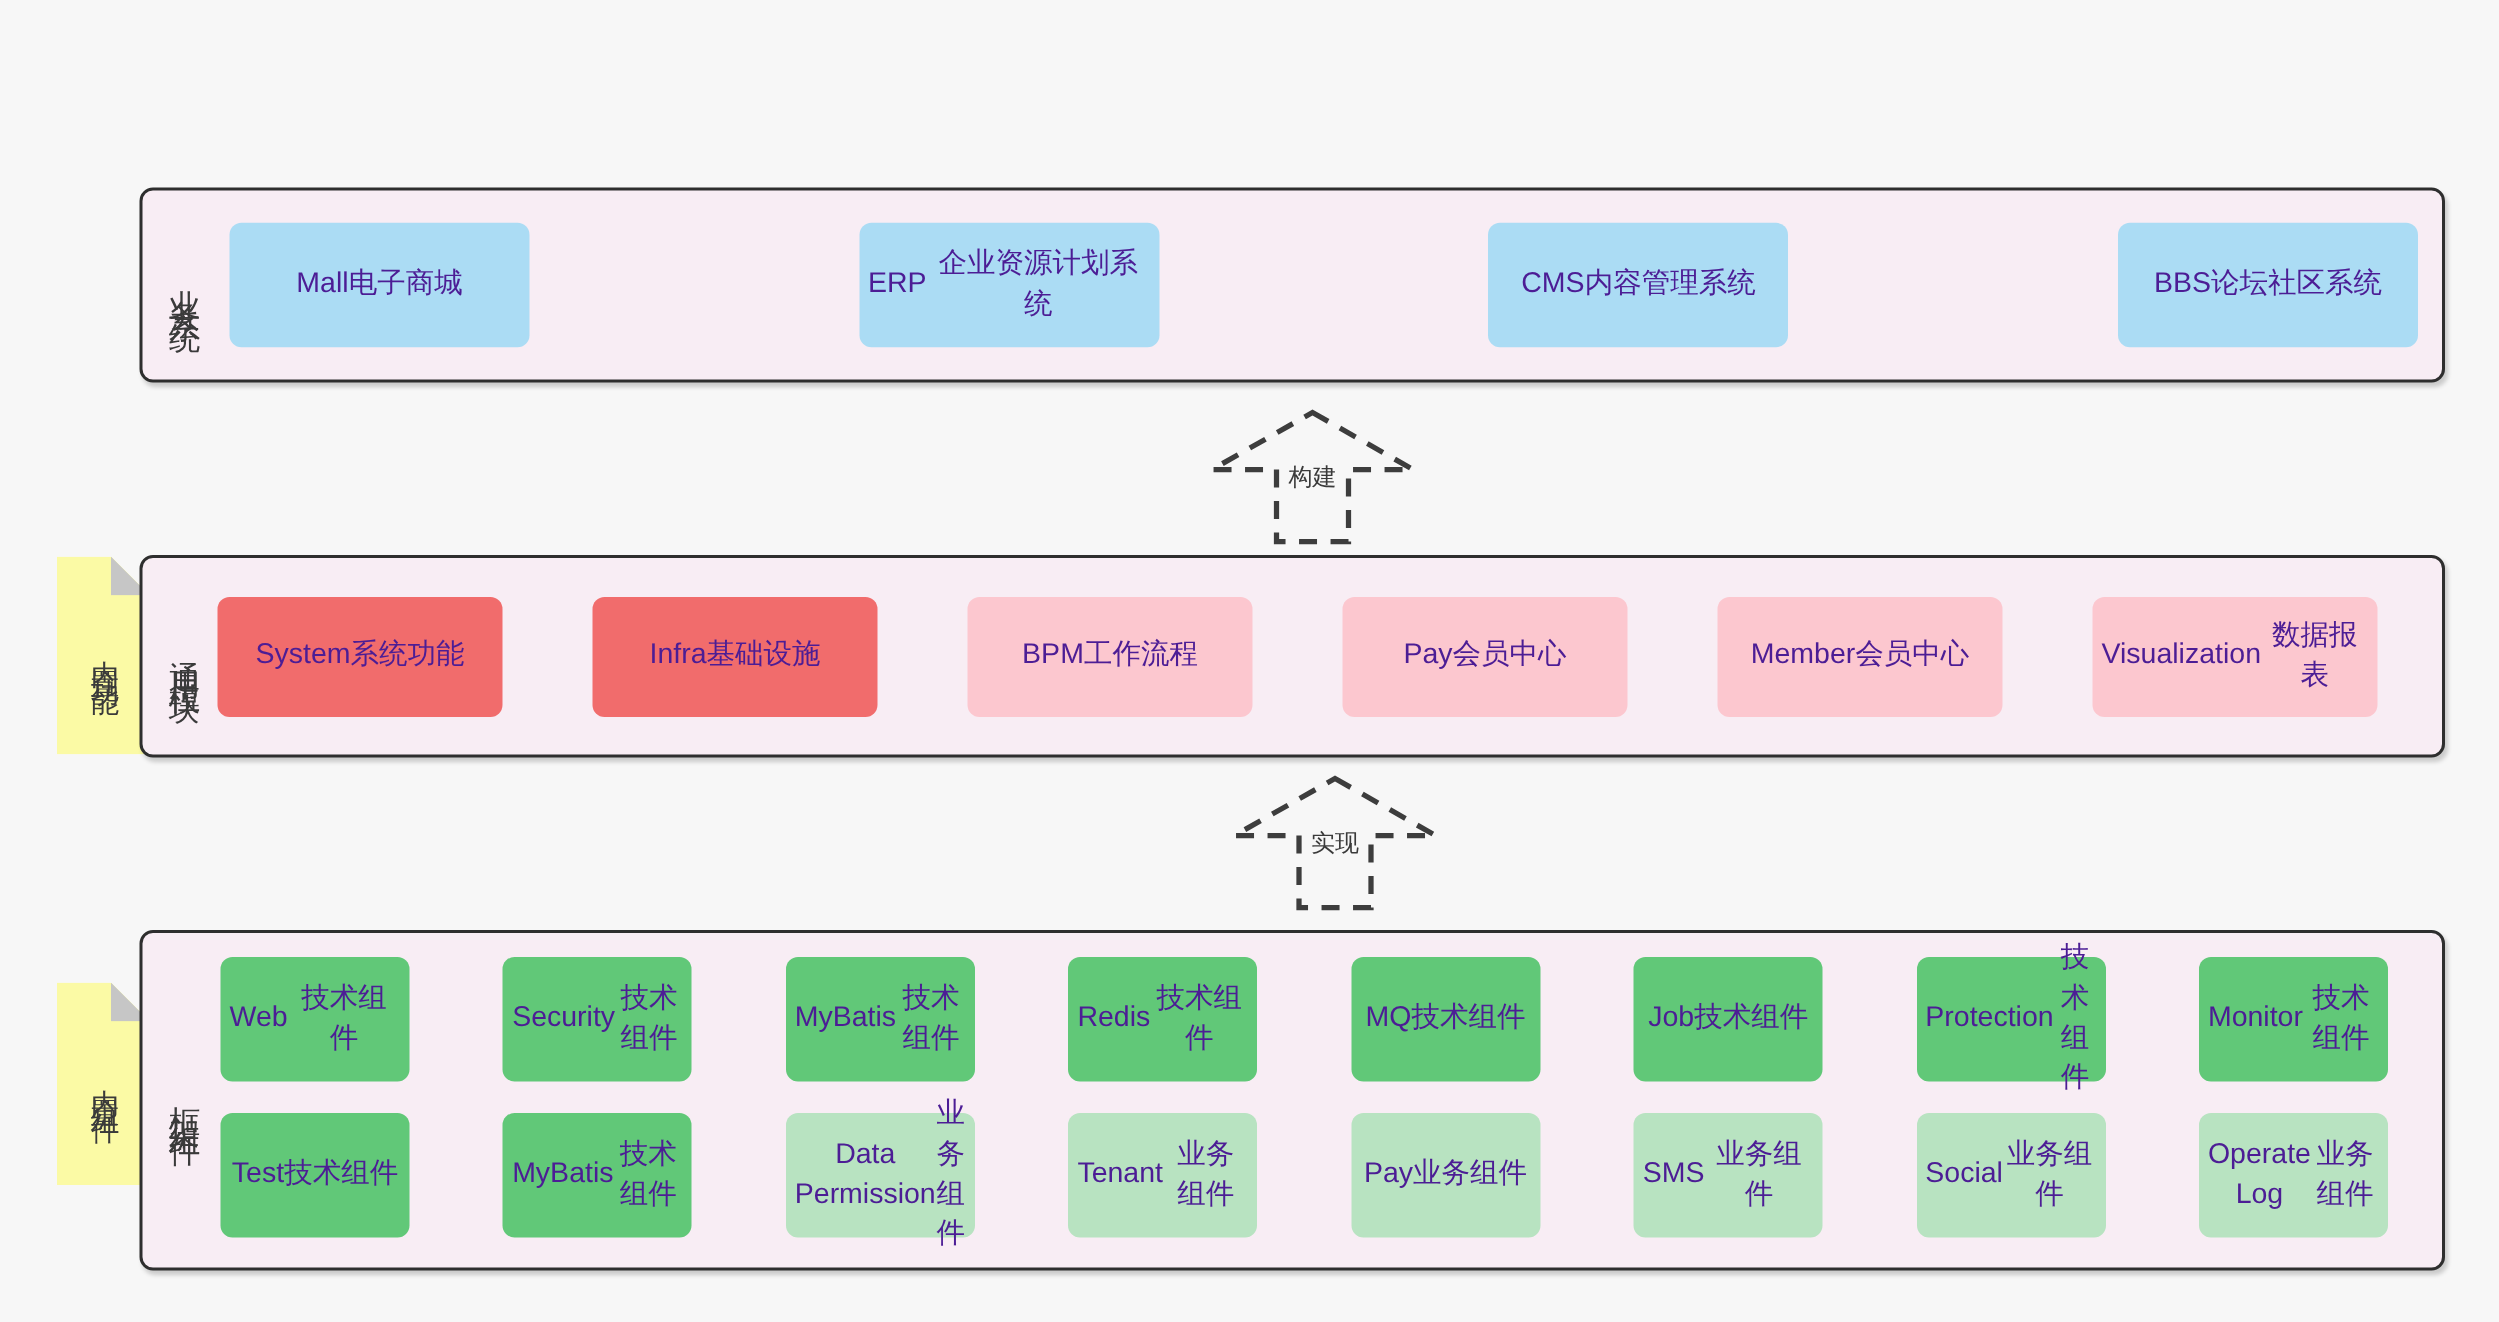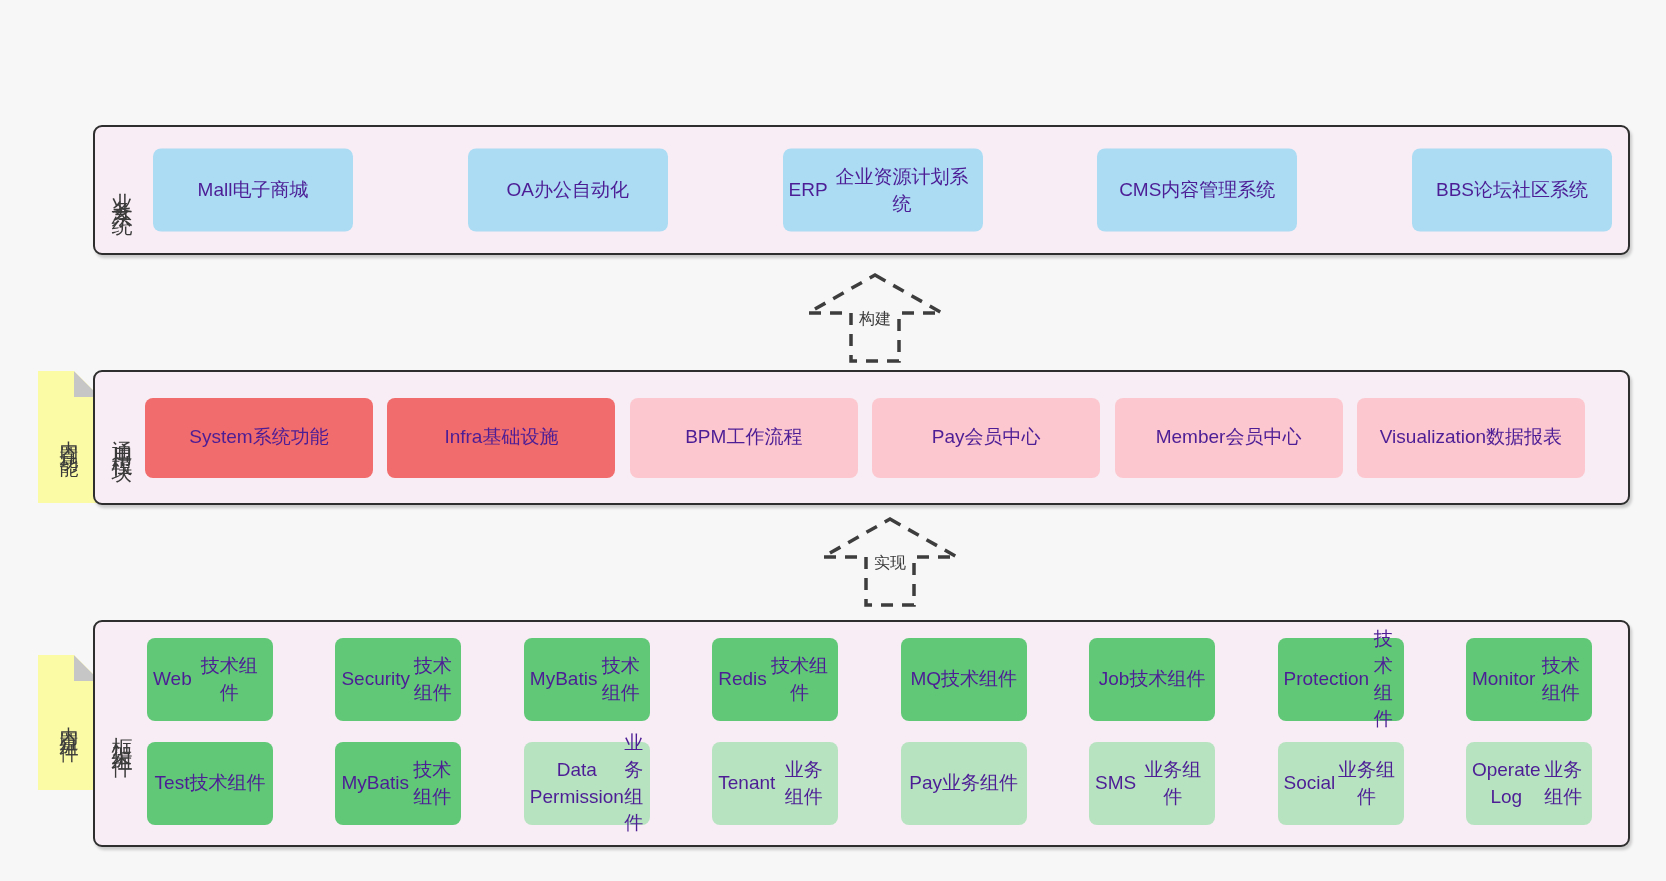--- a/index.html
+++ b/index.html
@@ -63,21 +63,21 @@
     justify-content: center;
     text-align: center;
     border-radius: 8px;
     font-size: 19px;
     line-height: 1.42;
     color: #4c1d95;
     padding: 2px 6px;
     box-sizing: border-box;
   }
   .w200 { width: 200px; height: 83px; }
-  .w190 { width: 228px; height: 80px; }
+  .w190 { width: 190px; height: 80px; }
   .w145 { width: 126px; height: 83px; }
   .blue       { background: #abdcf4; }
   .red        { background: #f16c6c; }
   .pink       { background: #fcc7cf; }
   .green      { background: #61c878; }
   .lightgreen { background: #b8e3c1; }
   .box .en, .box .zh { display: block; }
 
   
   .arrow {
@@ -146,24 +146,20 @@
   </div>
 
   <section class="layer layer-business">
     <div class="v-label">业务系统</div>
     <div class="row">
       <div class="box blue w200">
         <span class="en">Mall</span>
         <span class="zh">电子商城</span>
       </div>
       <div class="box blue w200">
-        <span class="en">OA</span>
-        <span class="zh">办公自动化</span>
-      </div>
-      <div class="box blue w200">
         <span class="en">ERP</span>
         <span class="zh">企业资源计划系统</span>
       </div>
       <div class="box blue w200">
         <span class="en">CMS</span>
         <span class="zh">内容管理系统</span>
       </div>
       <div class="box blue w200">
         <span class="en">BBS</span>
         <span class="zh">论坛社区系统</span>

